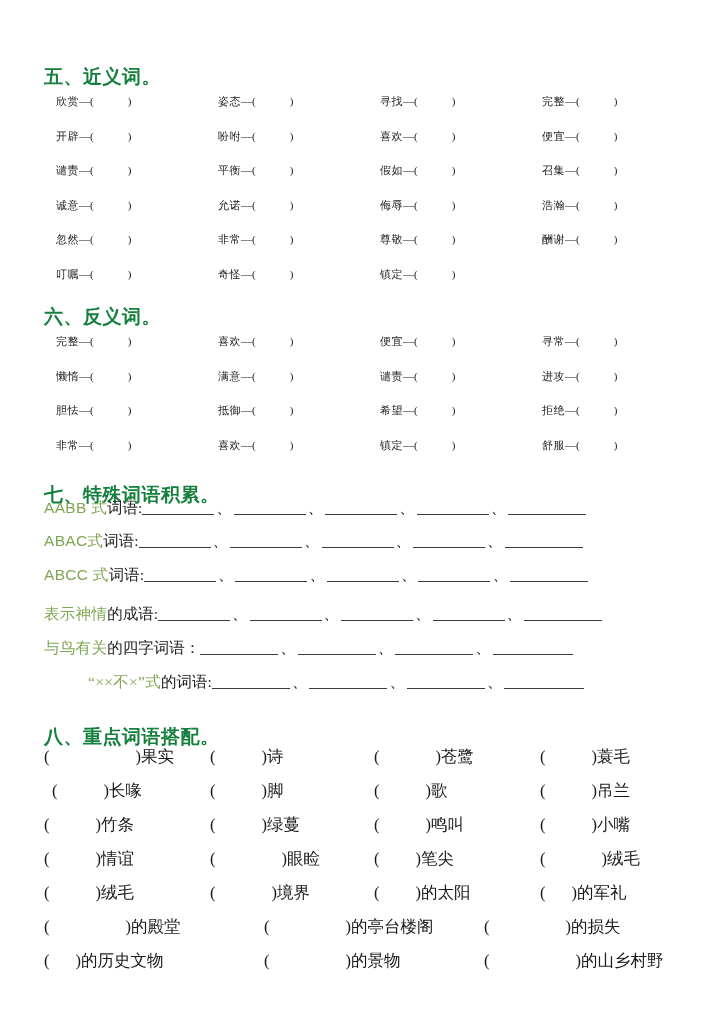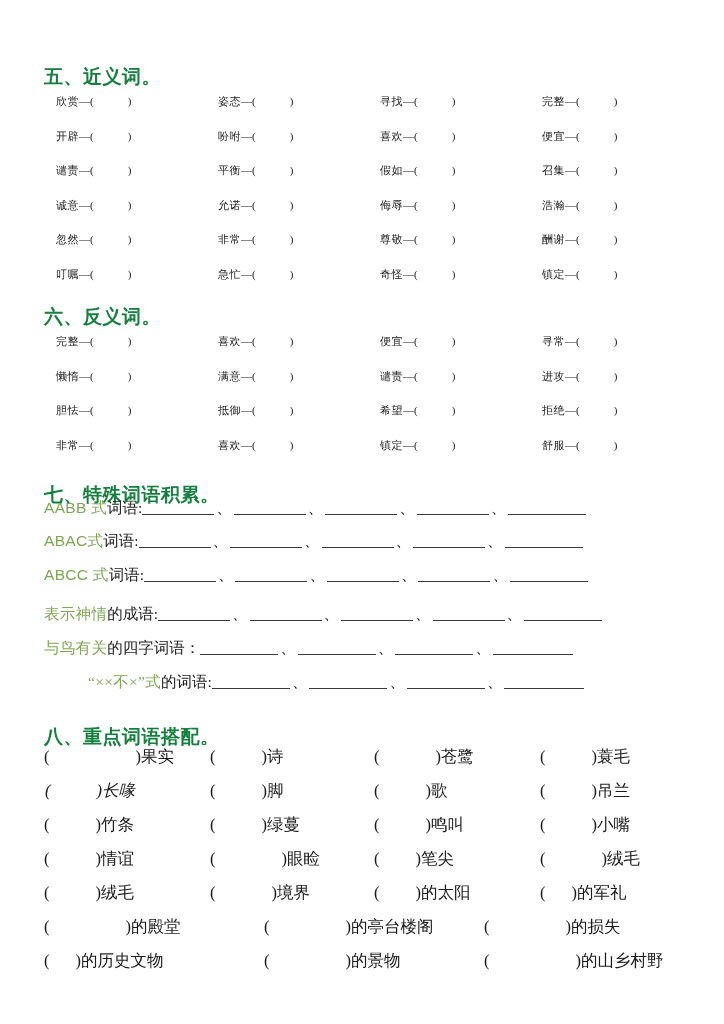--- a/index.html
+++ b/index.html
@@ -131,21 +131,20 @@
       <div class="pair"><span class="w">召集</span><span class="dash">—</span><span>(</span><span class="gap"></span><span>)</span></div>
       <div class="pair"><span class="w">诚意</span><span class="dash">—</span><span>(</span><span class="gap"></span><span>)</span></div>
       <div class="pair"><span class="w">允诺</span><span class="dash">—</span><span>(</span><span class="gap"></span><span>)</span></div>
       <div class="pair"><span class="w">侮辱</span><span class="dash">—</span><span>(</span><span class="gap"></span><span>)</span></div>
       <div class="pair"><span class="w">浩瀚</span><span class="dash">—</span><span>(</span><span class="gap"></span><span>)</span></div>
       <div class="pair"><span class="w">忽然</span><span class="dash">—</span><span>(</span><span class="gap"></span><span>)</span></div>
       <div class="pair"><span class="w">非常</span><span class="dash">—</span><span>(</span><span class="gap"></span><span>)</span></div>
       <div class="pair"><span class="w">尊敬</span><span class="dash">—</span><span>(</span><span class="gap"></span><span>)</span></div>
       <div class="pair"><span class="w">酬谢</span><span class="dash">—</span><span>(</span><span class="gap"></span><span>)</span></div>
       <div class="pair"><span class="w">叮嘱</span><span class="dash">—</span><span>(</span><span class="gap"></span><span>)</span></div>
-      <div class="pair"><span class="w">急忙</span><span class="dash">—</span><span>(</span><span class="gap"></span><span>)</span></div>
       <div class="pair"><span class="w">奇怪</span><span class="dash">—</span><span>(</span><span class="gap"></span><span>)</span></div>
       <div class="pair"><span class="w">镇定</span><span class="dash">—</span><span>(</span><span class="gap"></span><span>)</span></div>
     </div>
 
   <h2 class="section-heading" id="sec6-heading">六、反义词。</h2>
   <div class="pair-grid" id="sec6-grid">
       <div class="pair"><span class="w">完整</span><span class="dash">—</span><span>(</span><span class="gap"></span><span>)</span></div>
       <div class="pair"><span class="w">喜欢</span><span class="dash">—</span><span>(</span><span class="gap"></span><span>)</span></div>
       <div class="pair"><span class="w">便宜</span><span class="dash">—</span><span>(</span><span class="gap"></span><span>)</span></div>
       <div class="pair"><span class="w">寻常</span><span class="dash">—</span><span>(</span><span class="gap"></span><span>)</span></div>
@@ -175,21 +174,21 @@
 
   <h2 class="section-heading" id="sec8-heading">八、重点词语搭配。</h2>
   <div id="eight-rows">
       <div class="colloc-row" id="c-row1" style="position: absolute;">
         <span class="cell" style="position: absolute; left: 0px;"><span>(</span><span class="pg" style="width: 86px;"></span><span>)</span><span>果实</span></span>
         <span class="cell" style="position: absolute; left: 166px;"><span>(</span><span class="pg" style="width: 46px;"></span><span>)</span><span>诗</span></span>
         <span class="cell" style="position: absolute; left: 330px;"><span>(</span><span class="pg" style="width: 56px;"></span><span>)</span><span>苍鹭</span></span>
         <span class="cell" style="position: absolute; left: 496px;"><span>(</span><span class="pg" style="width: 46px;"></span><span>)</span><span>蓑毛</span></span>
       </div>
       <div class="colloc-row" id="c-row2" style="position: absolute;">
-        <span class="cell" style="position: absolute; left: 1px; font-style: italic;"><span>(</span><span class="pg" style="width: 46px;"></span><span>)</span><span>长喙</span></span>
+        <span class="cell" style="position: absolute; left: 8px;"><span>(</span><span class="pg" style="width: 46px;"></span><span>)</span><span>长喙</span></span>
         <span class="cell" style="position: absolute; left: 166px;"><span>(</span><span class="pg" style="width: 46px;"></span><span>)</span><span>脚</span></span>
         <span class="cell" style="position: absolute; left: 330px;"><span>(</span><span class="pg" style="width: 46px;"></span><span>)</span><span>歌</span></span>
         <span class="cell" style="position: absolute; left: 496px;"><span>(</span><span class="pg" style="width: 46px;"></span><span>)</span><span>吊兰</span></span>
       </div>
       <div class="colloc-row" id="c-row3" style="position: absolute;">
         <span class="cell" style="position: absolute; left: 0px;"><span>(</span><span class="pg" style="width: 46px;"></span><span>)</span><span>竹条</span></span>
         <span class="cell" style="position: absolute; left: 166px;"><span>(</span><span class="pg" style="width: 46px;"></span><span>)</span><span>绿蔓</span></span>
         <span class="cell" style="position: absolute; left: 330px;"><span>(</span><span class="pg" style="width: 46px;"></span><span>)</span><span>鸣叫</span></span>
         <span class="cell" style="position: absolute; left: 496px;"><span>(</span><span class="pg" style="width: 46px;"></span><span>)</span><span>小嘴</span></span>
       </div>

